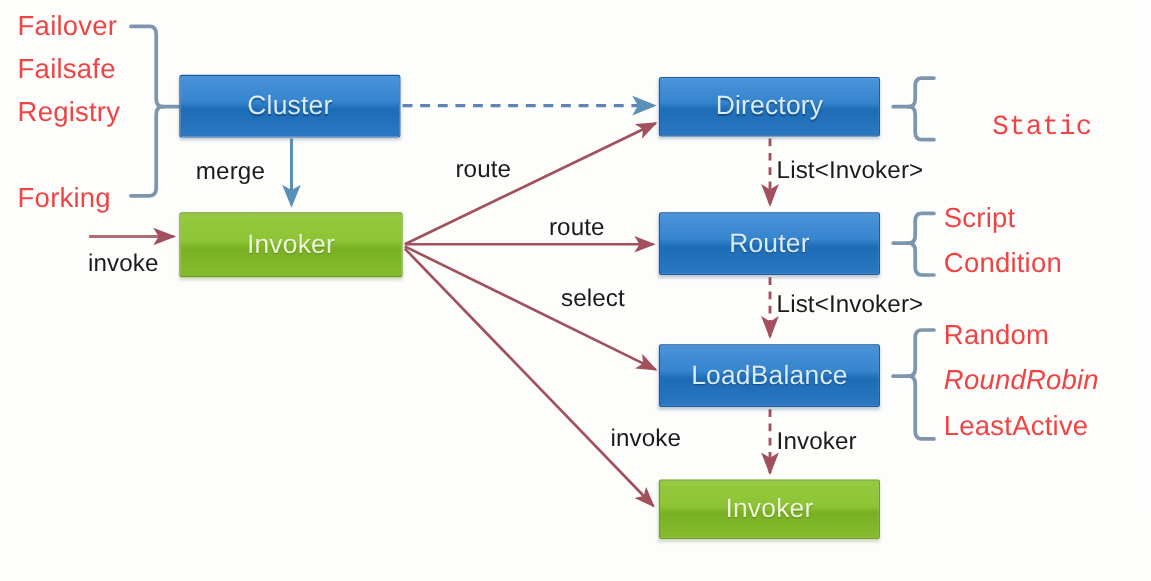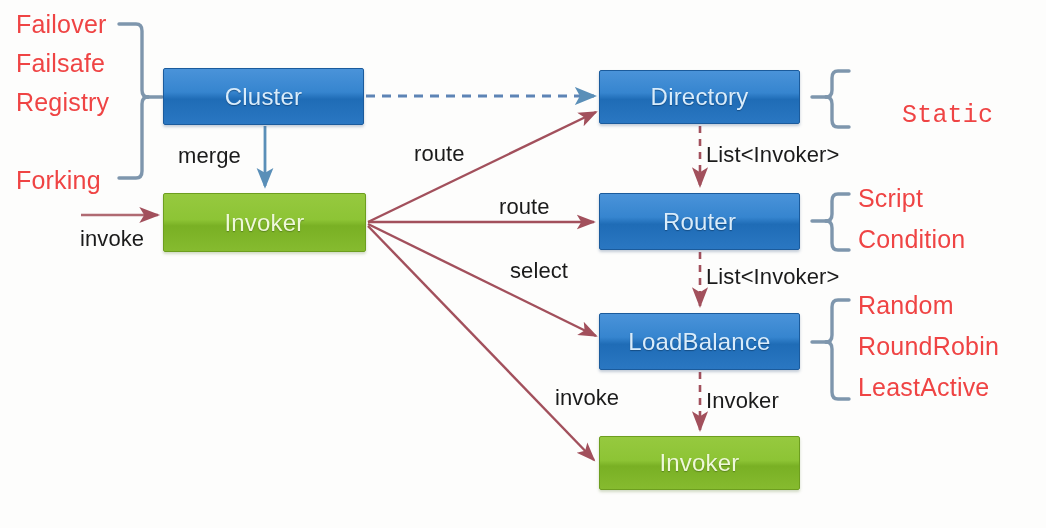--- a/index.html
+++ b/index.html
@@ -148,21 +148,21 @@
   <div class="side-label" style="left:16px; top:51px;">Failsafe</div>
   <div class="side-label" style="left:16px; top:90px;">Registry</div>
   <div class="side-label" style="left:16px; top:168px;">Forking</div>
 
   <div class="side-label" style="left:902px; top:103px;font-family:Liberation Mono, monospace;">Static</div>
 
   <div class="side-label" style="left:858px; top:186px;">Script</div>
   <div class="side-label" style="left:858px; top:227px;">Condition</div>
 
   <div class="side-label" style="left:858px; top:293px;">Random</div>
-  <div class="side-label" style="left:858px; top:334px;">RoundRobin</div>
+  <div class="side-label" style="left:858px; top:334px;font-style:italic;">RoundRobin</div>
   <div class="side-label" style="left:858px; top:375px;">LeastActive</div>
 
   <div class="edge-label" style="left:80px; top:226px;">invoke</div>
   <div class="edge-label" style="left:178px; top:143px;">merge</div>
   <div class="edge-label" style="left:414px; top:141px;">route</div>
   <div class="edge-label" style="left:455px; top:194px;margin-left:44px;">route</div>
   <div class="edge-label" style="left:510px; top:258px;">select</div>
   <div class="edge-label" style="left:555px; top:385px;">invoke</div>
   <div class="edge-label" style="left:706px; top:142px;">List&lt;Invoker&gt;</div>
   <div class="edge-label" style="left:706px; top:264px;">List&lt;Invoker&gt;</div>

